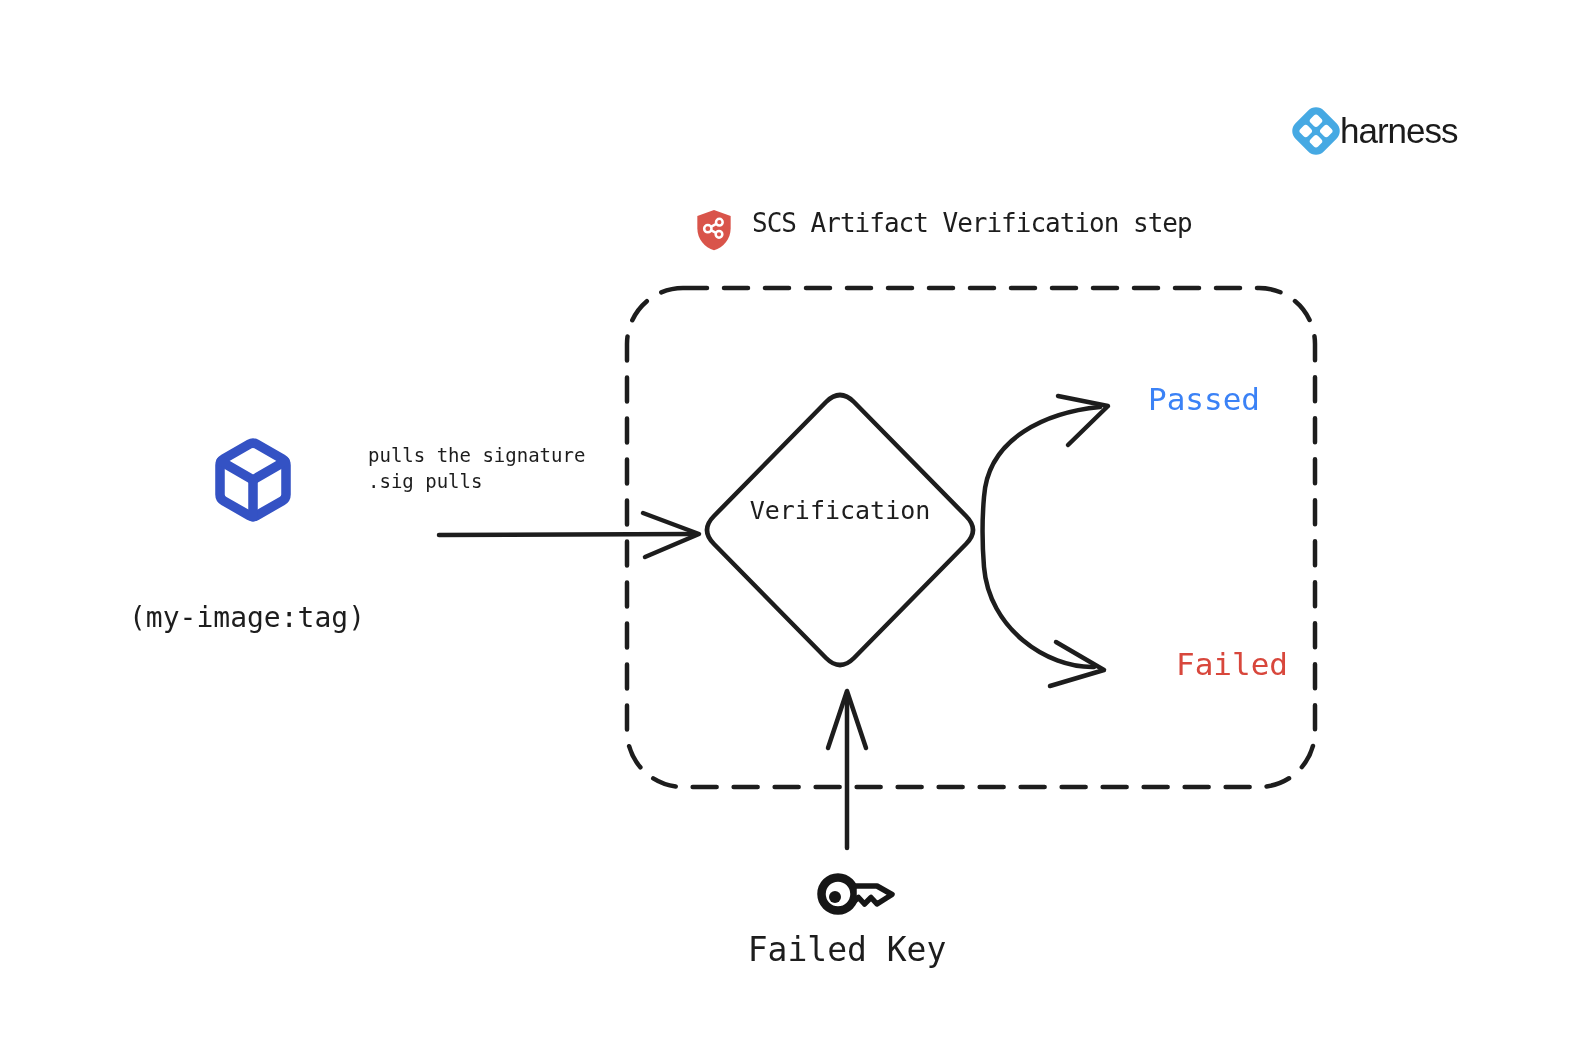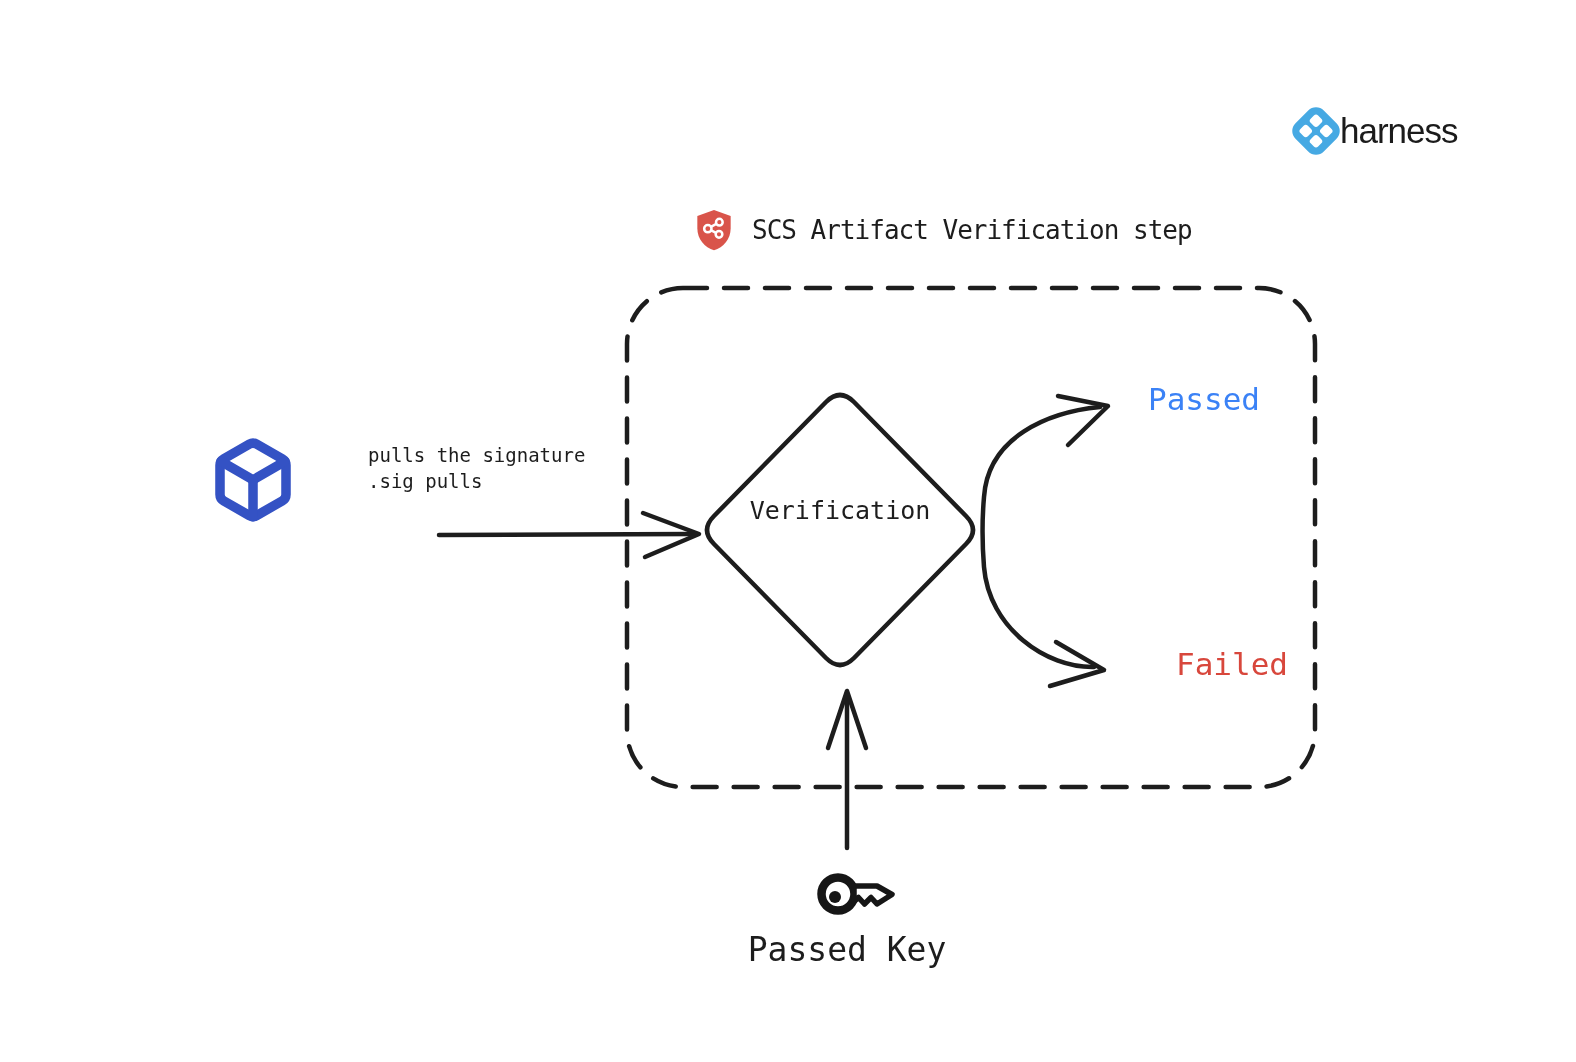--- a/index.html
+++ b/index.html
@@ -29,21 +29,21 @@
     font-size: 35px;
     letter-spacing: -1px;
     color: #1b1b1b;
     margin-left: -4px;
   }
 
   
   #step-header {
     position: absolute;
     left: 694px; top: 208px;
-    display: flex; align-items: center; gap: 18px;
+    display: flex; align-items: flex-start; gap: 18px;
   }
   #step-header .step-title {
     font-size: 26px;
     letter-spacing: -1px;
     color: #1d1d1d;
     white-space: nowrap;
   }
 
   
   #overlay { position: absolute; left: 0; top: 0; }
@@ -151,35 +151,36 @@
 
   <span class="abs" id="registry-icon">
     <svg width="88" height="96" viewBox="0 0 24 26">
       <g fill="none" stroke="#3452c4" stroke-width="2.6" stroke-linecap="round" stroke-linejoin="round">
         <path d="M21 17.5 V9.5 a2 2 0 0 0 -1 -1.73 l-7 -4 a2 2 0 0 0 -2 0 l-7 4 A2 2 0 0 0 3 9.5 v8 a2 2 0 0 0 1 1.73 l7 4 a2 2 0 0 0 2 0 l7 -4 A2 2 0 0 0 21 17.5 z"></path>
         <polyline points="3.27 8.46 12 13.51 20.73 8.46"></polyline>
         <line x1="12" y1="23.58" x2="12" y2="13.5"></line>
       </g>
     </svg>
   </span>
+  <div class="lbl" id="registry-sublabel">(my-image:tag)</div>
 
   <div class="lbl" id="pull-label">
     <div>pulls the signature</div>
     <div>.sig pulls</div>
   </div>
 
   <div class="lbl" id="decision-label">
     <div>Verification</div>
   </div>
 
   <div class="lbl" id="passed-label">Passed</div>
   <div class="lbl" id="failed-label">Failed</div>
 
   <span class="abs" id="key-icon">
     <svg width="92" height="60" viewBox="0 0 92 60">
       <circle cx="25" cy="30" r="16.5" fill="none" stroke="#161616" stroke-width="8.5"></circle>
       <circle cx="22" cy="33" r="6" fill="#161616"></circle>
       <path d="M41 22 H64 L79 30.5 L64 40 L58 33.5 L51.5 40 L45.5 33.5 L41 37.5 Z" fill="#ffffff" stroke="#161616" stroke-width="5.5" stroke-linejoin="round"></path>
     </svg>
   </span>
-  <div class="lbl" id="public-key-label">Passed Key</div>
+  <div class="lbl" id="public-key-label">Failed Key</div>
 
 </div>
 
 </body></html>

